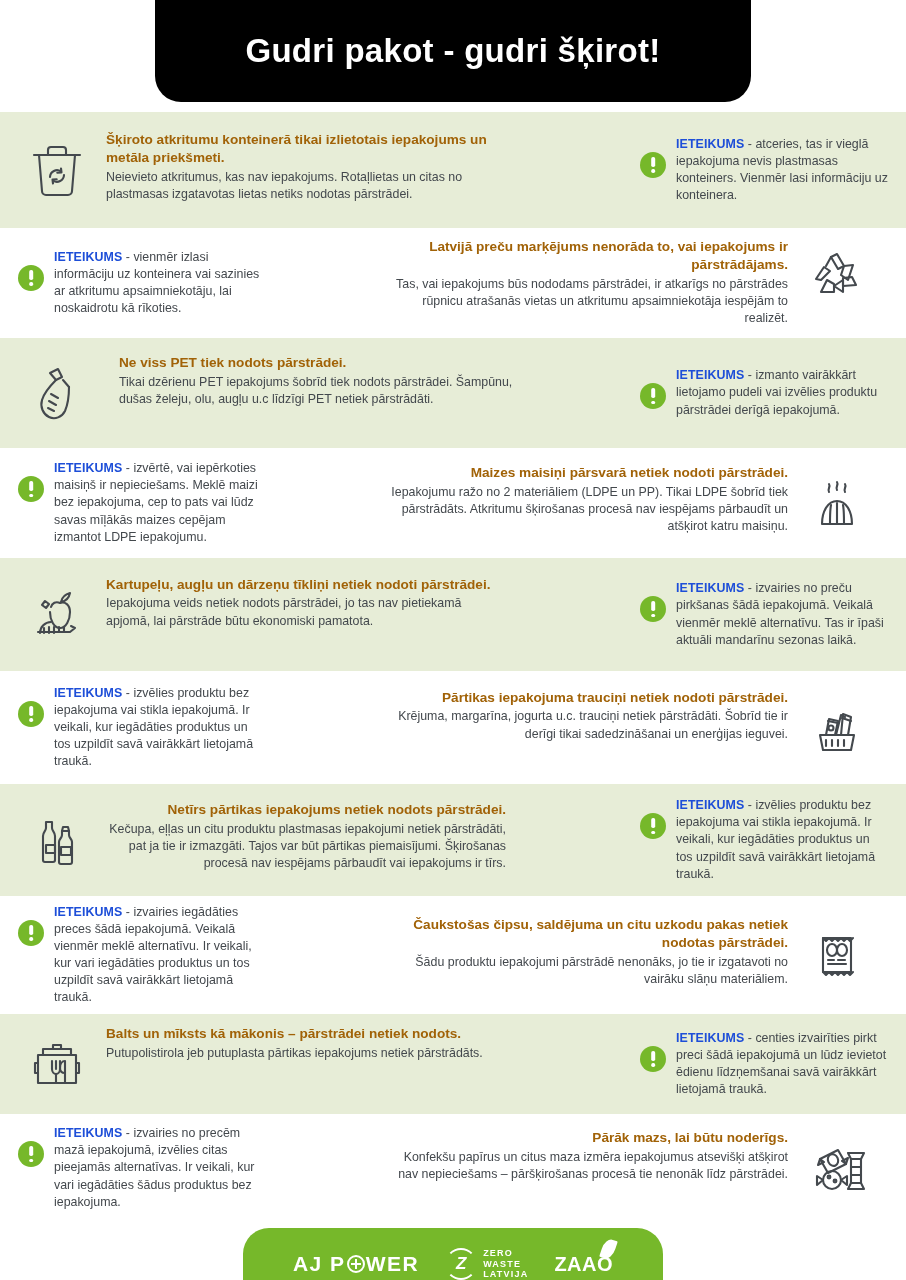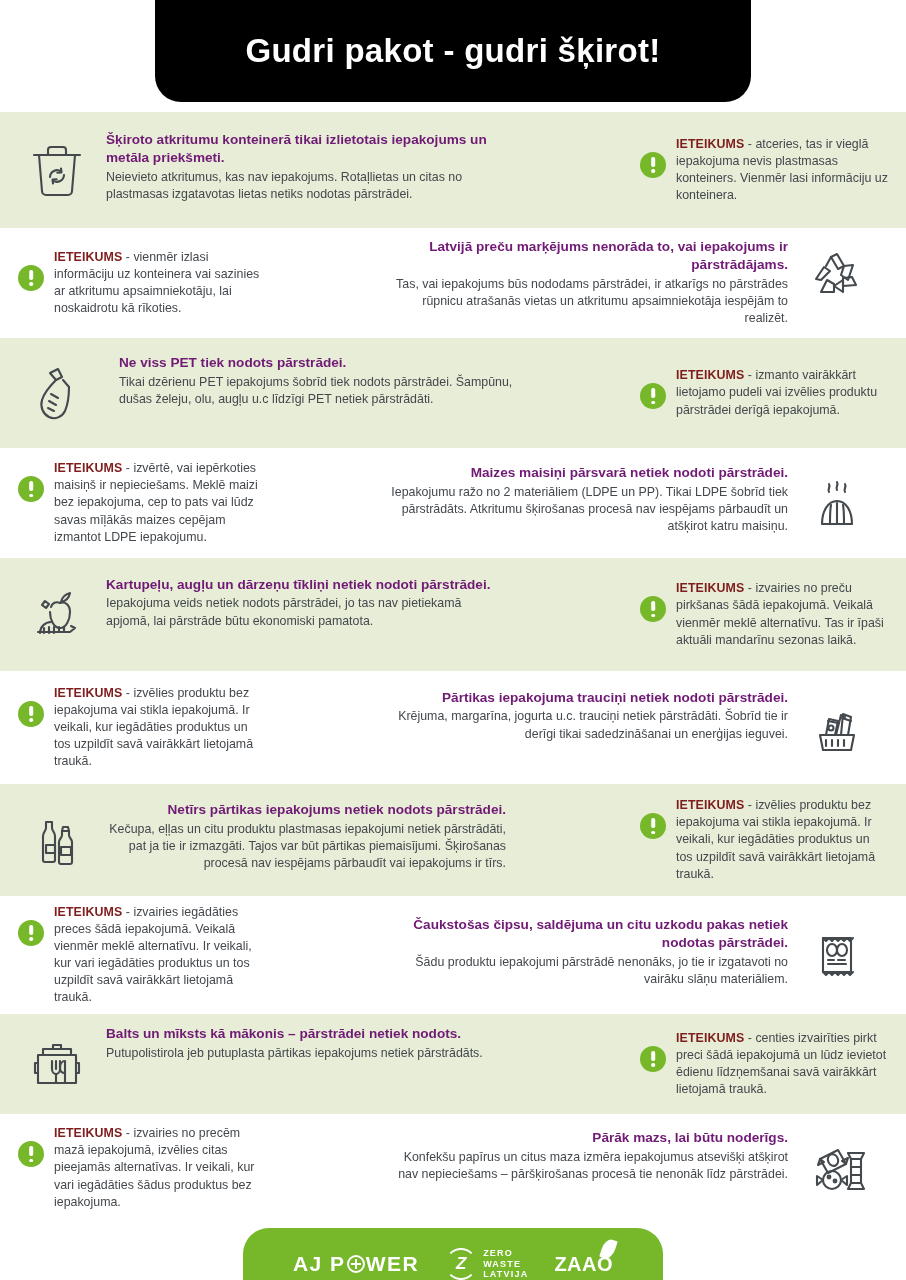--- a/index.html
+++ b/index.html
@@ -82,21 +82,21 @@
     justify-content: center;
   }
   .icon-box svg { display: block; }
 
   
   .main-text { }
   .main-text.align-left  { text-align: left; }
   .main-text.align-right { text-align: right; }
 
   .headline {
-    color: #701a75;
+    color: #a16207;
     font-weight: bold;
     font-size: 13.6px;
     line-height: 1.32;
     margin-bottom: 2px;
   }
   .body-text {
     color: #43484d;
     font-size: 12.4px;
     line-height: 1.38;
   }
@@ -133,21 +133,21 @@
     border-radius: 50%;
     background: #ffffff;
   }
   .tip-text {
     font-size: 12.4px;
     line-height: 1.38;
     color: #43484d;
   }
   .tip-label {
     font-weight: bold;
-    color: #7f1d1d;
+    color: #1d4ed8;
     letter-spacing: 0.1px;
   }
 
   
   .footer-wrap {
     display: flex;
     justify-content: center;
     align-items: flex-end;
     padding-top: 6px;
   }

